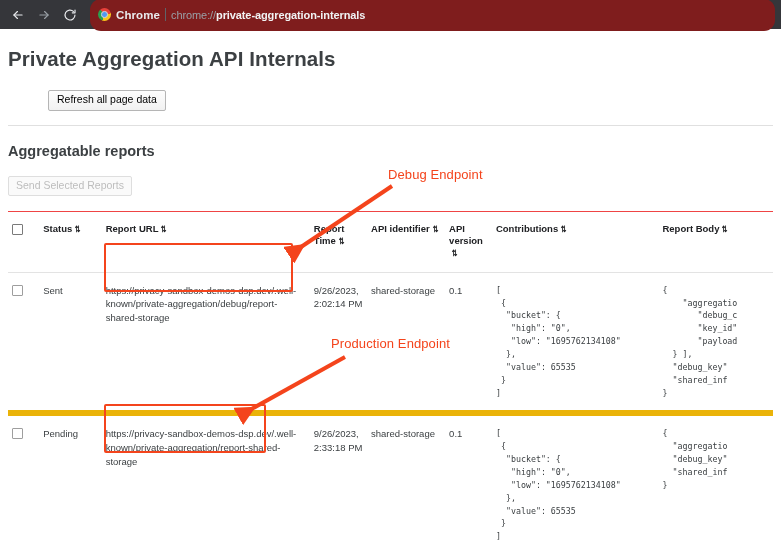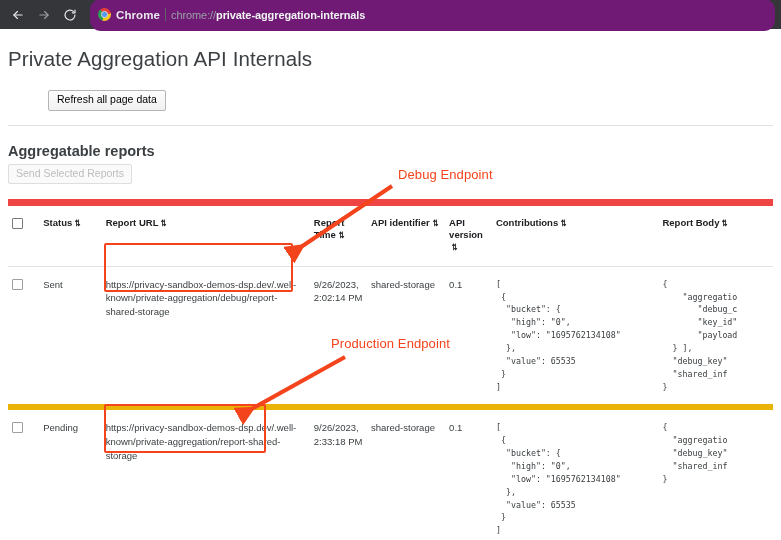--- a/index.html
+++ b/index.html
@@ -24,21 +24,21 @@
   .nav-btn {
     width: 24px; height: 24px;
     display: flex; align-items: center; justify-content: center;
     border-radius: 50%;
     flex: 0 0 auto;
   }
   .nav-btn svg { display: block; }
   .omnibox {
     flex: 1 1 auto;
     height: 22px;
-    background: #701a75;
+    background: #7f1d1d;
     border-radius: 11px;
     display: flex;
     align-items: center;
     padding: 16px 8px;
     margin-left: 6px;
     gap: 5px;
     overflow: hidden;
   }
   .chrome-logo {
     width: 13px; height: 13px; flex: 0 0 auto;
@@ -72,21 +72,21 @@
   .omni-url .scheme { color: #9aa0a6; }
   .omni-url .host { color: #f1f3f4; font-weight: 700; }
 
   
   .page {
     padding: 0 8px;
     position: relative;
   }
   h1.page-title {
     font-size: 20.5px;
-    font-weight: 400;
+    font-weight: 700;
     color: #3c4043;
     margin: 18px 0 0 0;
     letter-spacing: .1px;
   }
   .btn-row {
     margin-top: 19px;
     display: flex;
     gap: 20px;
   }
   .gbtn {
@@ -102,21 +102,21 @@
     margin-left: 40px;
   }
   .hr {
     margin-top: 14px;
     border-top: 1px solid #e0e0e0;
   }
   h2.section-title {
     font-size: 14.5px;
     font-weight: 700;
     color: #3c4043;
-    margin: 17px 0 4px 0;
+    margin: 17px 0 16px 0;
   }
   .send-btn {
     font-family: "Liberation Sans", sans-serif;
     font-size: 10.5px;
     color: #bdbdbd;
     background: #fafafa;
     border: 1px solid #dedede;
     border-radius: 2px;
     padding: 3px 7px 4px 7px;
     line-height: 1.1;
@@ -129,21 +129,21 @@
     border-collapse: collapse;
     table-layout: fixed;
   }
   table.reports thead th {
     text-align: left;
     vertical-align: top;
     font-size: 9.5px;
     font-weight: 700;
     color: #202124;
     padding: 11px 4px 13px 4px;
-    border-top: 7px solid #ef4444;
+    border-top: 1px solid #ef4444;
     border-bottom: 1px solid #e3e3e3;
     line-height: 1.25;
   }
   table.reports tbody td {
     vertical-align: top;
     font-size: 9.5px;
     color: #3c4043;
     padding: 11px 4px 11px 4px;
     border-bottom: 6px solid #eab308;
     line-height: 1.45;
@@ -323,21 +323,21 @@
   "aggregatio
   "debug_key"
   "shared_inf
 }</pre>
           </td>
       </tr>
     </tbody>
   </table>
 </div>
 
-<div class="anno-label" style="left:398px; top:167px;">Debug Endpoint</div>
+<div class="anno-label" style="left:388px; top:167px;">Debug Endpoint</div>
 
 <div class="anno-label" style="left:331px; top:336px;">Production Endpoint</div>
 
 <svg class="anno-arrow" style="left:0; top:0; width:781px; height:540px;">
   <defs>
     <marker id="ah" markerWidth="5" markerHeight="5" refX="2.2" refY="2.5" orient="auto">
       <path d="M5,0 L0,2.5 L5,5 z" fill="#f4441c"></path>
     </marker>
   </defs>
   <line x1="392" y1="186" x2="298" y2="249" stroke="#f4441c" stroke-width="4" marker-end="url(#ah)"></line>

